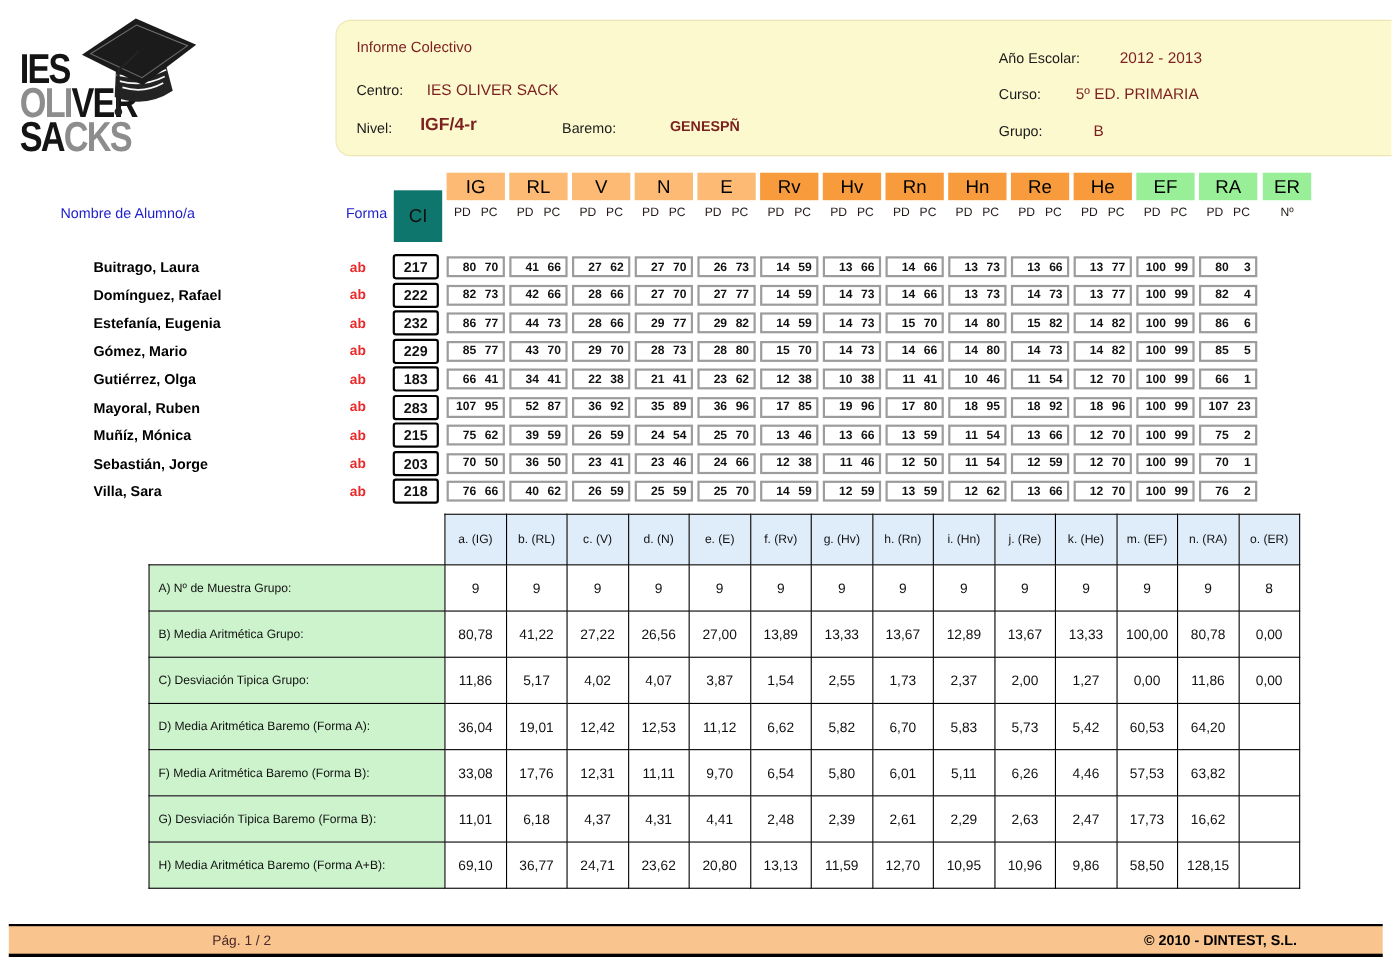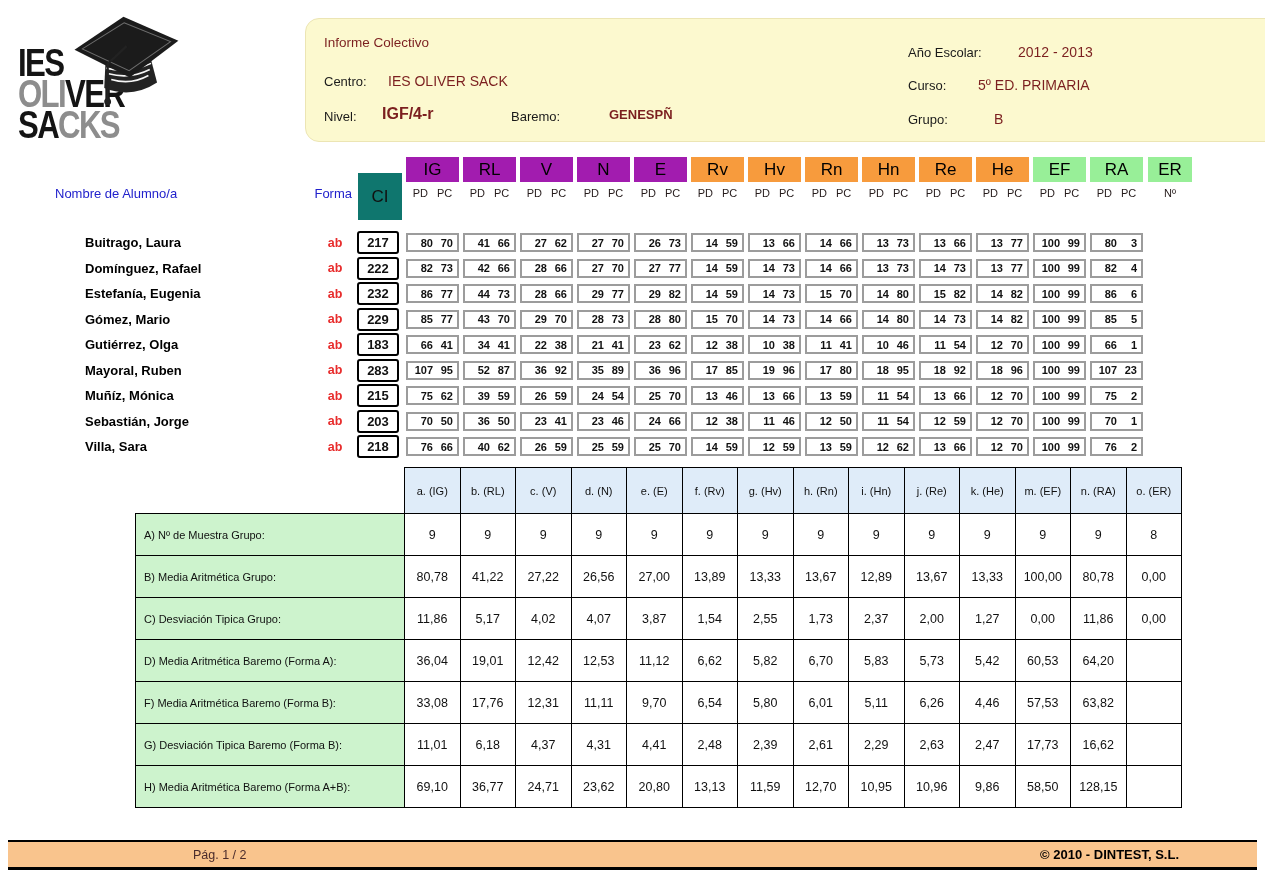--- a/index.html
+++ b/index.html
@@ -37,29 +37,29 @@
   .grade{position:absolute;left:38px;top:156px;width:1215px;}
   .gt-titles{position:relative;height:18px;}
   .gtitle{position:absolute;top:0;text-align:center;color:#2121cc;font-size:13px;white-space:nowrap;}
   .t-eg{left:366px;width:285px;}
   .t-pb{left:651px;width:171px;}
   .t-cu{left:952px;width:166px;}
   .gt-row{display:flex;align-items:center;position:relative;}
   .boxes-row{height:27px;}
   .sub-row{height:20px;}
   .c-name{width:280px;}
-  .c-forma{width:34px;text-align:center;}
+  .c-forma{width:34px;text-align:left;}
   .c-ci{width:52px;display:flex;justify-content:center;}
   .c-pair{width:57px;display:flex;justify-content:center;}
   .c-er{width:50px;display:flex;justify-content:center;}
   .spacer-left{width:366px;}
   .hdr-box{width:53px;height:25px;display:flex;align-items:center;justify-content:center;
     font-size:17px;color:#000;}
   .er-box{width:44px;}
-  .bg-lav{background:#a21caf}
+  .bg-lav{background:#fdba74}
   .bg-org{background:#f79b3d}
   .bg-grn{background:#98ef98}
   .ci-hdr{position:absolute;left:320px;top:17px;width:44px;height:47px;background:#0f766e;
     display:flex;align-items:center;justify-content:center;font-size:17px;color:#111;z-index:2;}
   .sub-first{width:314px;display:flex;justify-content:space-between;align-items:center;
     padding-left:17px;box-sizing:border-box;}
   .bluehdr{color:#2121cc;font-size:13px;white-space:nowrap;}
   .sub-pair{width:57px;display:flex;justify-content:center;gap:9px;font-size:11px;color:#241a1a;}
   .sub-er{width:50px;text-align:center;font-size:11px;color:#241a1a;}
   .grade-rows{margin-top:27px;font-weight:bold;}

